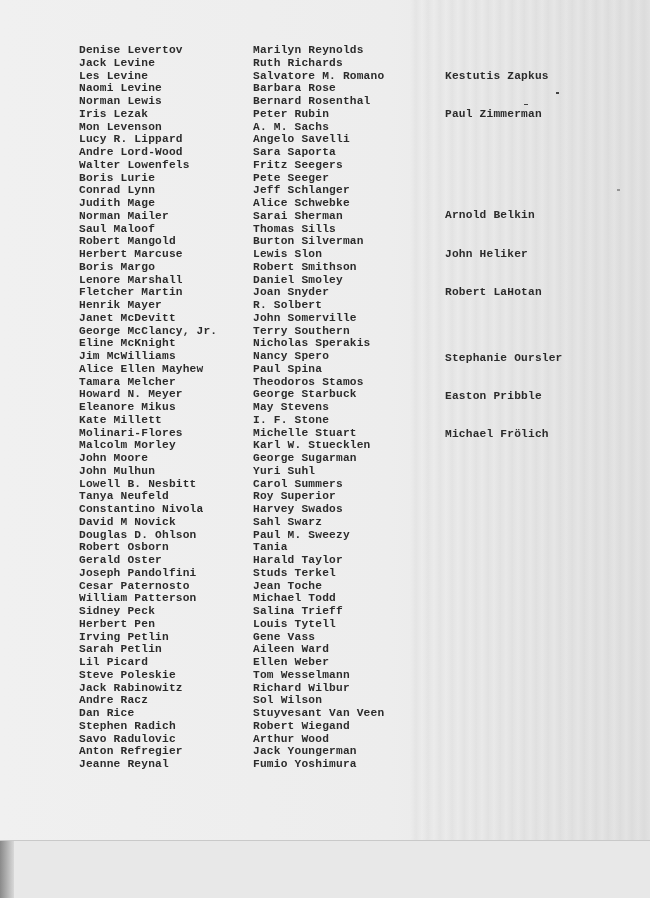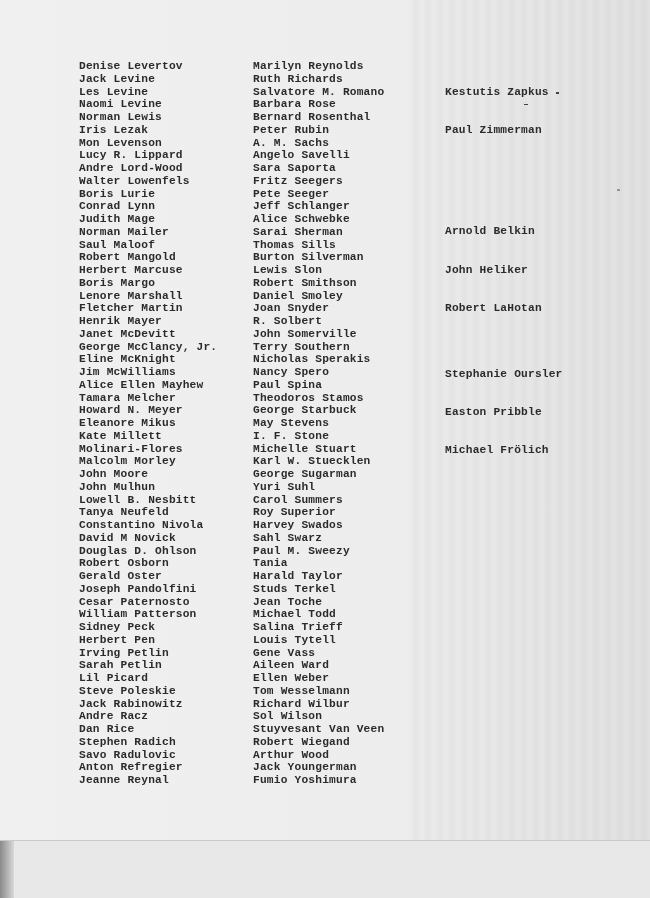--- a/index.html
+++ b/index.html
@@ -21,21 +21,21 @@
     }
     .below {
       position: absolute; left: 0; top: 841px; width: 650px; height: 57px;
       background: #e8e8e8;
     }
     .below-shadow {
       position: absolute; left: 0; top: 841px; width: 14px; height: 57px;
       background: linear-gradient(90deg, #8a8a8a, #d8d8d8);
     }
     .col {
-      position: absolute; top: 60px;
+      position: absolute; top: 44px;
       font-size: 11.2px; line-height: 12.75px;
       color: #2b2b2b; font-weight: bold; letter-spacing: 0.2px;
       white-space: pre;
     }
     .col div { height: 12.75px; }
     .col1 { left: 79px; }
     .col2 { left: 253px; }
     .col3 { left: 445px; }
     .col3 .grp2 { margin-top: 25px; }
     .col3 .gap { height: 2px; }

